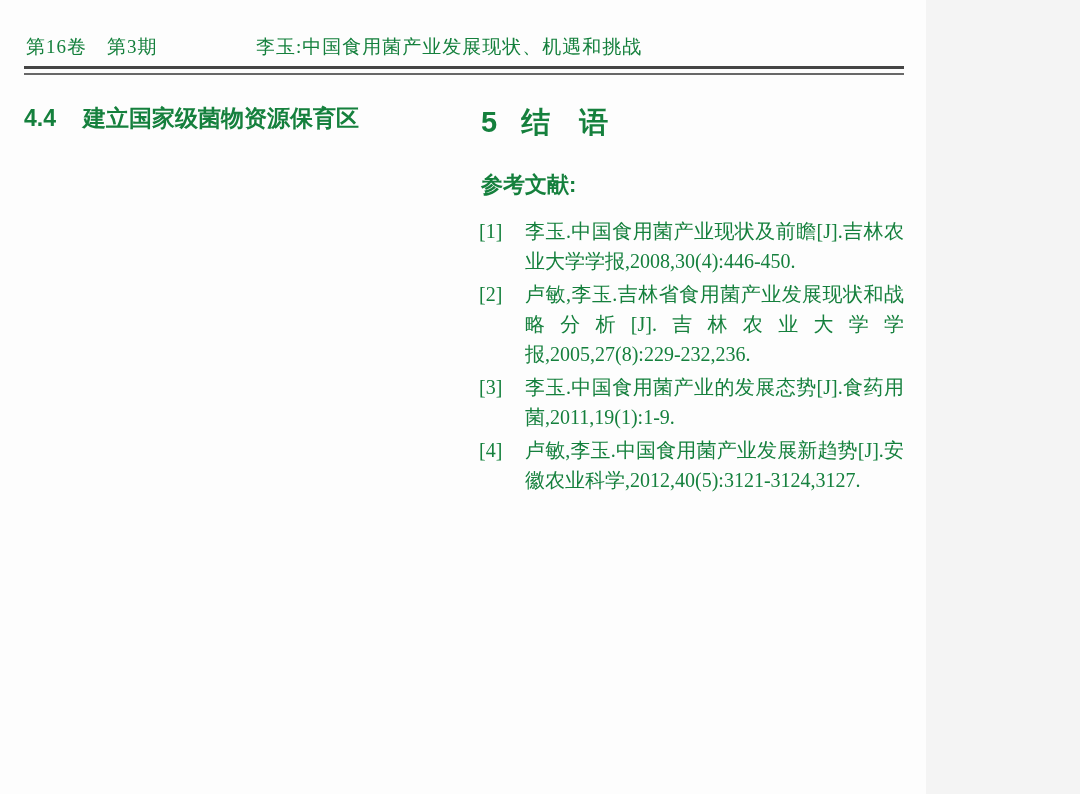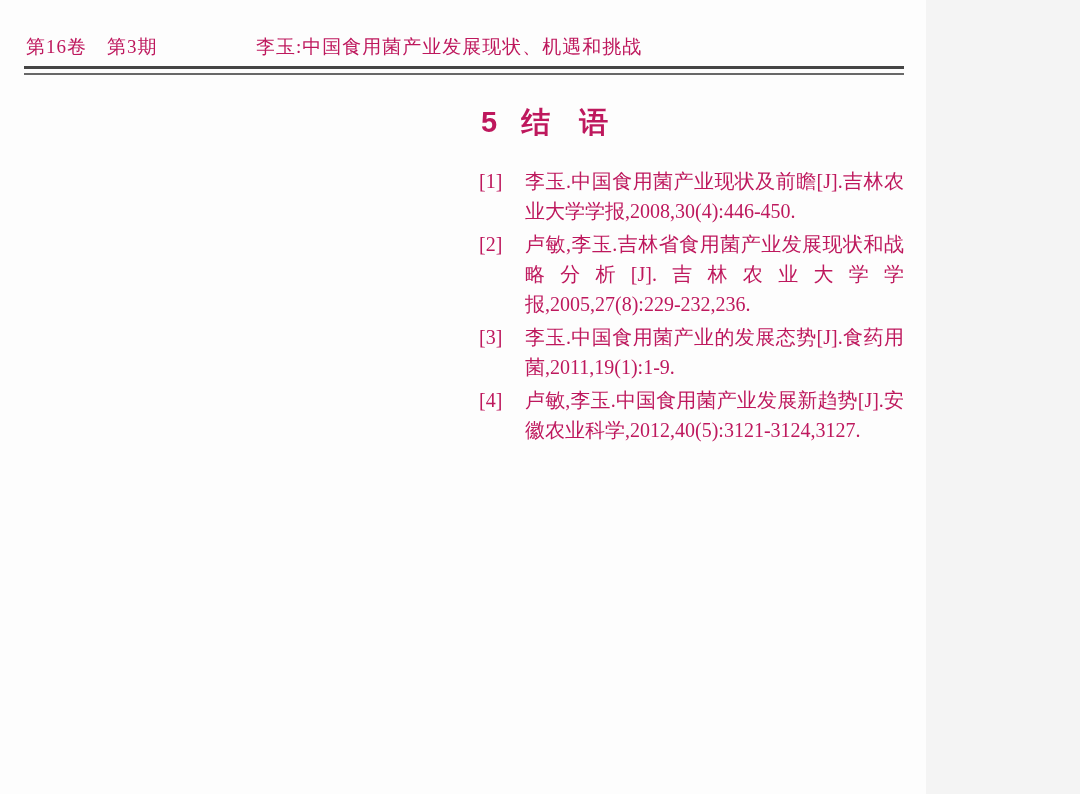--- a/index.html
+++ b/index.html
@@ -5,21 +5,21 @@
   * { margin: 0; padding: 0; box-sizing: border-box; }
   html, body { width: 1080px; height: 794px; }
   body {
     background: #f4f4f4;
     font-family: "Liberation Serif", "DejaVu Serif", serif;
     overflow: hidden;
   }
   .page {
     width: 926px; height: 794px;
     background: #fdfdfd;
-    color: #be185d;
+    color: #15803d;
     padding: 34px 22px 0 24px;
     position: relative;
   }
   
   .header-row {
     display: flex;
     align-items: baseline;
     font-size: 19px;
     padding: 0 4px 4px 2px;
     letter-spacing: 1px;
@@ -88,30 +88,35 @@
   <div class="header-row">
     <div class="header-left">第16卷　第3期</div>
     <div class="header-center">李玉:中国食用菌产业发展现状、机遇和挑战</div>
   </div>
   <div class="double-rule"></div>
 
   <div class="columns">
 
     <div class="col">
 
+      <div class="sec44">
+        <span class="sec-num">4.4</span>
+        <span>建立国家级菌物资源保育区</span>
+      </div>
 
     </div>
 
     <div class="col">
       <div class="sec5">
         <span class="sec-num">5</span>
         <span>结　语</span>
       </div>
 
 
+      <div class="refs-heading">参考文献:</div>
 
       <div>
         <div class="ref-row">
           <span class="ref-label">[1]</span>
           <span class="ref-text">李玉.中国食用菌产业现状及前瞻[J].吉林农业大学学报,2008,30(4):446-450.</span>
         </div>
         <div class="ref-row">
           <span class="ref-label">[2]</span>
           <span class="ref-text">卢敏,李玉.吉林省食用菌产业发展现状和战略分析[J].吉林农业大学学报,2005,27(8):229-232,236.</span>
         </div>

